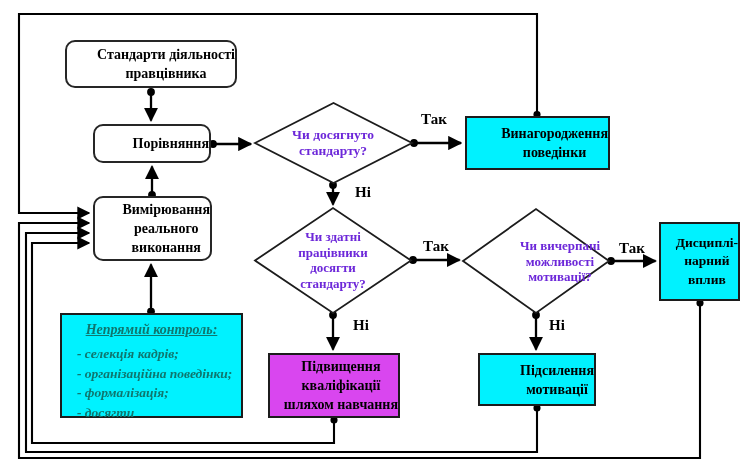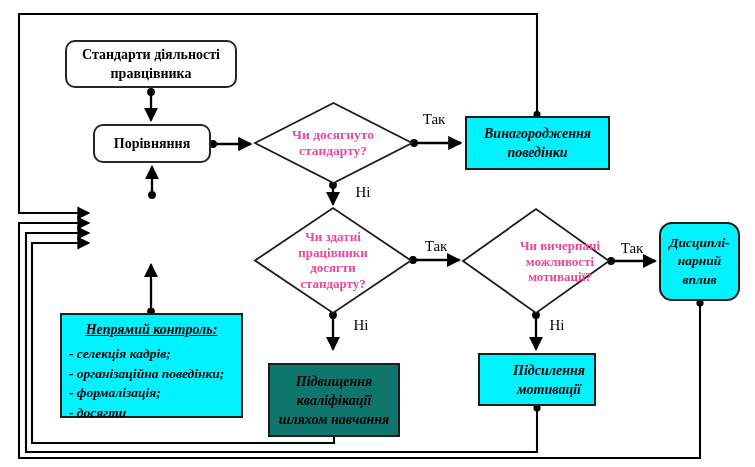--- a/index.html
+++ b/index.html
@@ -20,74 +20,73 @@
     left: 0;
     top: 0;
     width: 755px;
     height: 467px;
   }
   .node {
     position: absolute;
     box-sizing: border-box;
     display: flex;
     align-items: center;
-    justify-content: center;
+    justify-content: flex-end;
     text-align: center;
     color: #000;
   }
   .rounded {
     background: #ffffff;
     border: 2px solid #262626;
     border-radius: 10px;
     font-weight: bold;
     font-size: 14px;
     line-height: 19px;
   }
   .cyan {
     border: 2px solid #1c1c1c;
     font-weight: bold;
-    font-style: italic;
     font-size: 14px;
     line-height: 19px;
   }
   .multiline { white-space: pre-line; }
   .diamond-text {
     position: absolute;
     text-align: center;
     font-weight: bold;
     font-size: 13px;
     line-height: 15.5px;
-    color: #ec4899;
+    color: #6d28d9;
     white-space: pre-line;
   }
   .edge-label {
     position: absolute;
     width: 60px;
     text-align: center;
-    font-weight: normal;
+    font-weight: bold;
     font-size: 15px;
     color: #000;
   }
   .indirect-box {
     position: absolute;
     box-sizing: border-box;
     border: 2px solid #1c1c1c;
-    color: #000000;
+    color: #0f766e;
   }
   .indirect-title {
     margin-top: 7px;
     text-align: center;
     font-weight: bold;
     font-style: italic;
     font-size: 14px;
     text-decoration: underline;
   }
   .indirect-items {
     margin-top: 6px;
-    padding-left: 7px;
+    padding-left: 15px;
     font-weight: bold;
     font-style: italic;
     font-size: 13.5px;
     line-height: 19.5px;
     text-align: left;
   }
 </style>
 </head>
 <body>
 
@@ -126,48 +125,53 @@
 
   <div class="node rounded" style="left:65px; top:40px; width:172px; height:48px;">
     <div class="multiline">Стандарти діяльності
 правцівника</div>
   </div>
 
   <div class="node rounded" style="left:93px; top:124px; width:118px; height:39px;">
     <div class="multiline">Порівняння</div>
   </div>
 
+  <div class="node rounded" style="left:93px; top:196px; width:119px; height:65px;">
+    <div class="multiline">Вимірювання
+реального
+виконання</div>
+  </div>
 
   <div class="indirect-box" style="left:60px; top:313px; width:183px; height:105px; background:#00F2FF;">
     <div class="indirect-title">Непрямий контроль:</div>
     <div class="indirect-items">
       <div>- селекція кадрів;</div>
       <div>- організаційна поведінки;</div>
       <div>- формалізація;</div>
       <div>- досягти</div>
     </div>
   </div>
 
   <div class="node cyan" style="left:465px; top:116px; width:145px; height:54px; background:#00F2FF;">
     <div class="multiline">Винагородження
 поведінки</div>
   </div>
 
-  <div class="node cyan" style="left:268px; top:363px; width:132px; height:74px; background:#0f766e;">
+  <div class="node cyan" style="left:268px; top:353px; width:132px; height:65px; background:#d946ef;">
     <div class="multiline">Підвищення
 кваліфікації
 шляхом навчання</div>
   </div>
 
   <div class="node cyan" style="left:478px; top:353px; width:118px; height:53px; background:#00F2FF;padding-left:24px;">
     <div class="multiline">Підсилення
 мотивації</div>
   </div>
 
-  <div class="node cyan" style="left:659px; top:222px; width:81px; height:79px; background:#00F2FF; line-height:18.5px; font-size:13.5px;border-radius:13px;">
+  <div class="node cyan" style="left:659px; top:222px; width:81px; height:79px; background:#00F2FF; line-height:18.5px; font-size:13.5px;">
     <div class="multiline">Дисциплі-
 нарний
 вплив</div>
   </div>
 
   <div class="diamond-text" style="left:263px; top:127px; width:140px; font-size:13.5px; line-height:16px;">Чи досягнуто
 стандарту?</div>
   <div class="diamond-text" style="left:273px; top:229px; width:120px;">Чи здатні
 працівники
 досягти

